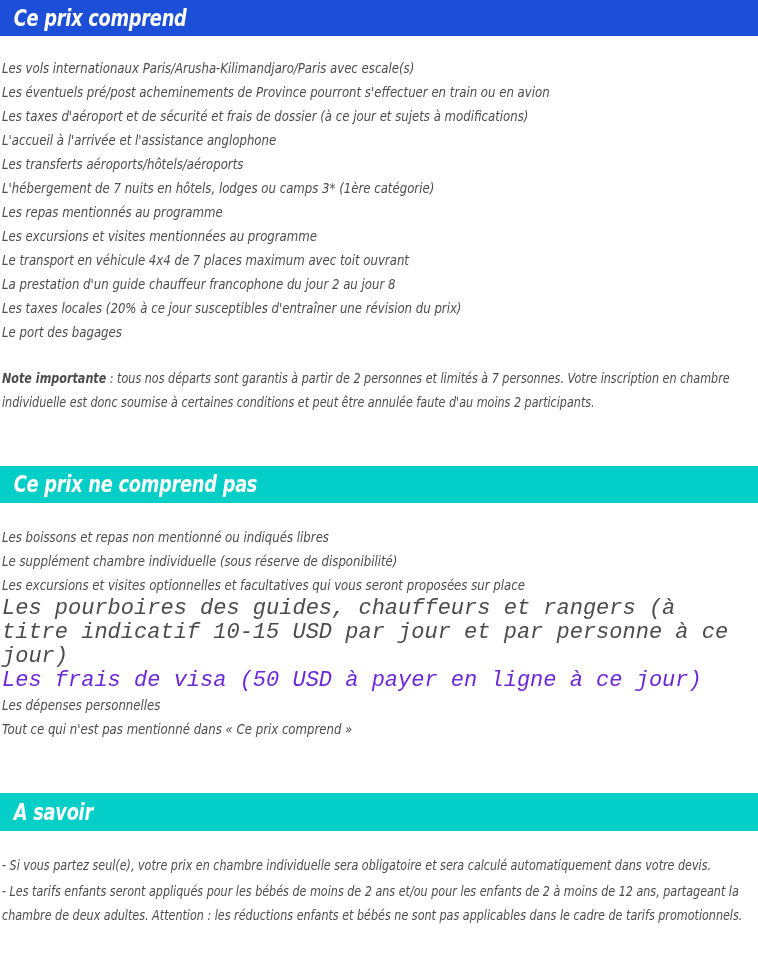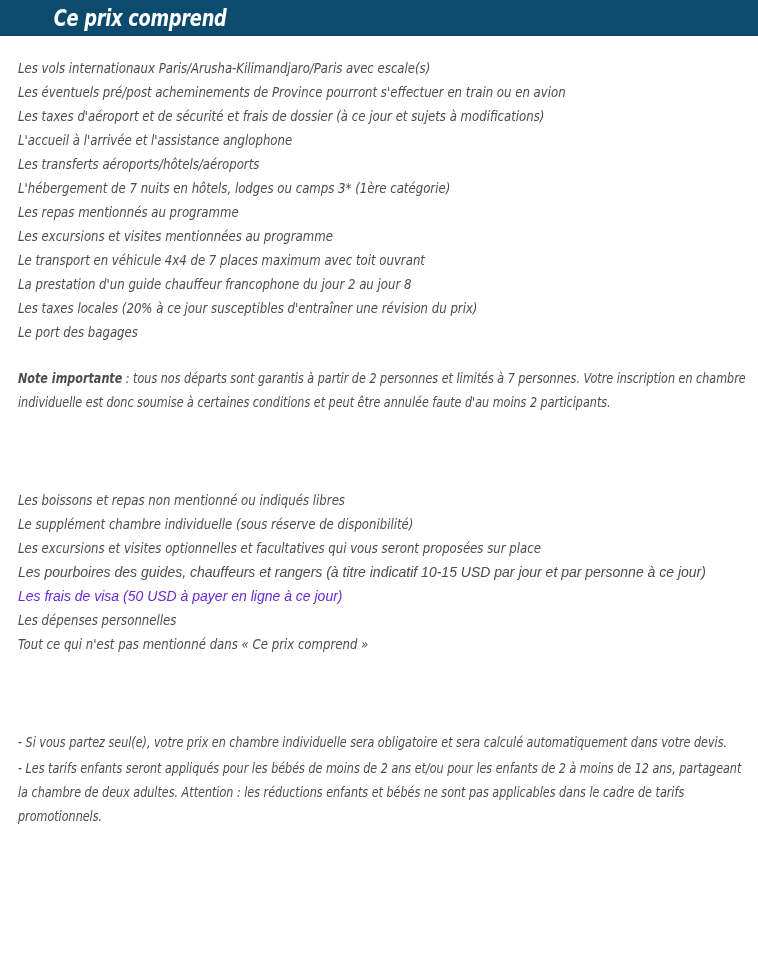--- a/index.html
+++ b/index.html
@@ -45,40 +45,39 @@
     line-height: 1;
     white-space: nowrap;
     transform: scaleX(0.86);
     transform-origin: left center;
   }
 
   
   .section-body {
     padding-left: 2px;
     padding-right: 8px;
-    margin-left: 16px;
   }
 
   
   .line {
     font-family: "DejaVu Sans Condensed", "Liberation Sans Narrow", "Liberation Sans", sans-serif;
     font-style: italic;
     font-size: 14.5px;
     color: #4c4c4c;
     line-height: 24px;
     white-space: nowrap;
     transform: scaleX(0.90);
     transform-origin: left center;
   }
 
   
   .line.fallback {
-    font-family: Liberation Sans, sans-serif;
+    font-family: Liberation Mono, monospace;
     font-style: italic;
-    font-size: 14px;
+    font-size: 22px;
     line-height: 24px;
     white-space: normal;
     transform: none;
     letter-spacing: 0px;
   }
 
   
   .note {
     font-family: "DejaVu Sans Condensed", "Liberation Sans Narrow", "Liberation Sans", sans-serif;
     font-style: italic;
@@ -110,21 +109,21 @@
   .gap-note { height: 22px; }
   .gap-section-tall { height: 52px; }
   .gap-body-top { height: 22px; }
   .gap-para { height: 2px; }
 </style>
 </head>
 <body style="background: rgb(255, 255, 255);">
 
 <div class="page">
 
-  <div class="section-bar bar-1" style="background: #0c4a6e; padding-left: 40px;">
+  <div class="section-bar bar-1" style="background: #1d4ed8;">
     <div class="section-title" style="color: rgb(255, 255, 255);">Ce prix comprend</div>
   </div>
 
   <div class="gap-after-header"></div>
 
   <div class="section-body">
     <div class="line" style="color: rgb(76, 76, 76);">Les vols internationaux Paris/Arusha-Kilimandjaro/Paris avec escale(s)</div>
     <div class="line" style="color: rgb(76, 76, 76);">Les éventuels pré/post acheminements de Province pourront s'effectuer en train ou en avion</div>
     <div class="line" style="color: rgb(76, 76, 76);">Les taxes d'aéroport et de sécurité et frais de dossier (à ce jour et sujets à modifications)</div>
     <div class="line" style="color: rgb(76, 76, 76);">L'accueil à l'arrivée et l'assistance anglophone</div>
@@ -137,35 +136,41 @@
     <div class="line" style="color: rgb(76, 76, 76);">Les taxes locales (20% à ce jour susceptibles d'entraîner une révision du prix)</div>
     <div class="line" style="color: rgb(76, 76, 76);">Le port des bagages</div>
 
     <div class="gap-note"></div>
 
     <div class="note" style="color: rgb(76, 76, 76);"><b>Note importante</b><span> : tous nos départs sont garantis à partir de 2 personnes et limités à 7 personnes. Votre inscription en chambre individuelle est donc soumise à certaines conditions et peut être annulée faute d'au moins 2 participants.</span></div>
   </div>
 
   <div class="gap-section-tall"></div>
 
+  <div class="section-bar bar-2" style="background: rgb(3, 206, 199);">
+    <div class="section-title" style="color: rgb(255, 255, 255);">Ce prix ne comprend pas</div>
+  </div>
 
   <div class="gap-body-top"></div>
 
   <div class="section-body">
     <div class="line" style="color: rgb(76, 76, 76);">Les boissons et repas non mentionné ou indiqués libres</div>
     <div class="line" style="color: rgb(76, 76, 76);">Le supplément chambre individuelle (sous réserve de disponibilité)</div>
     <div class="line" style="color: rgb(76, 76, 76);">Les excursions et visites optionnelles et facultatives qui vous seront proposées sur place</div>
     <div class="line fallback" style="color: rgb(76, 76, 76);">Les pourboires des guides, chauffeurs et rangers (à titre indicatif 10-15 USD par jour et par personne à ce jour)</div>
     <div class="line fallback" style="color: #6d28d9;">Les frais de visa (50 USD à payer en ligne à ce jour)</div>
     <div class="line" style="color: rgb(76, 76, 76);">Les dépenses personnelles</div>
     <div class="line" style="color: rgb(76, 76, 76);">Tout ce qui n'est pas mentionné dans « Ce prix comprend »</div>
   </div>
 
   <div class="gap-section-tall"></div>
 
+  <div class="section-bar bar-3" style="background: rgb(3, 206, 199);">
+    <div class="section-title" style="color: rgb(255, 255, 255);">A savoir</div>
+  </div>
 
   <div class="gap-body-top"></div>
 
   <div class="section-body">
     <p class="para" style="color: rgb(76, 76, 76);">- Si vous partez seul(e), votre prix en chambre individuelle sera obligatoire et sera calculé automatiquement dans votre devis.</p>
     <div class="gap-para"></div>
     <p class="para" style="color: rgb(76, 76, 76);">- Les tarifs enfants seront appliqués pour les bébés de moins de 2 ans et/ou pour les enfants de 2 à moins de 12 ans, partageant la chambre de deux adultes. Attention : les réductions enfants et bébés ne sont pas applicables dans le cadre de tarifs promotionnels.</p>
   </div>
 
 </div>

